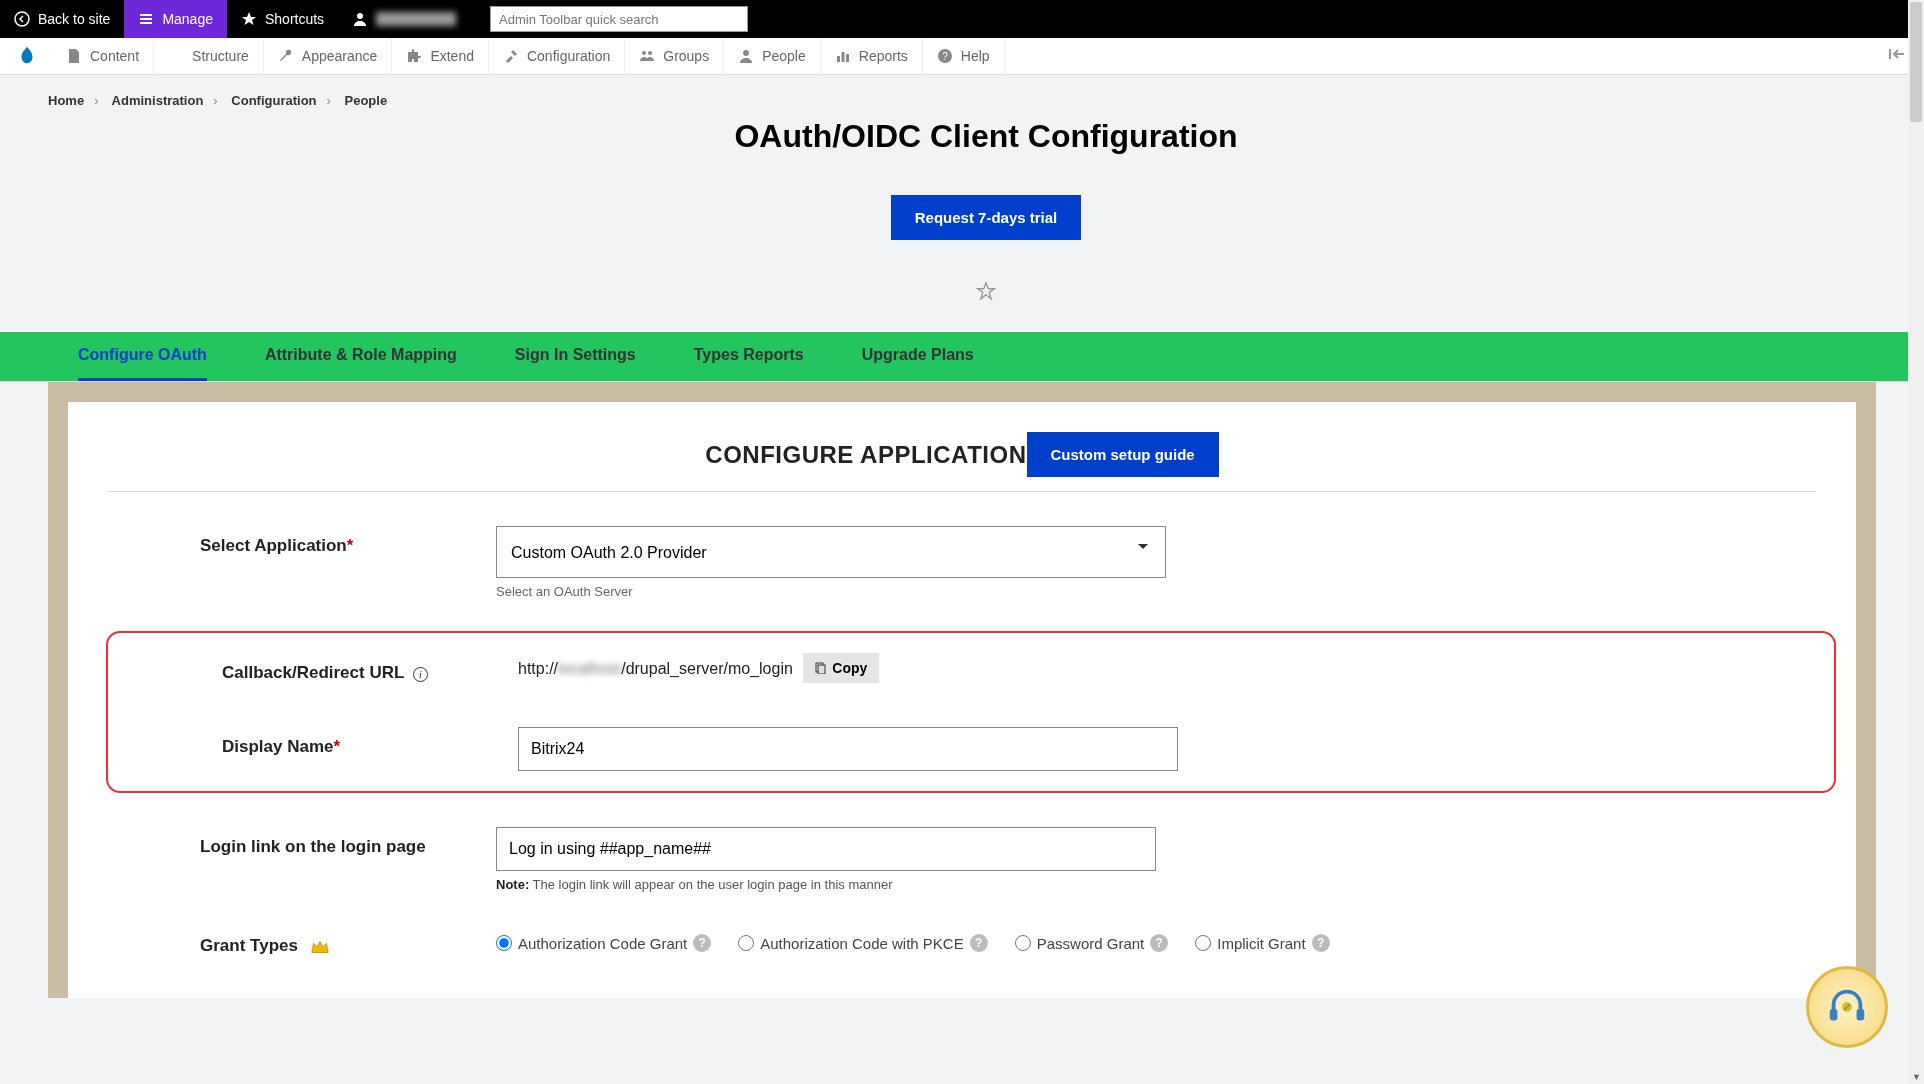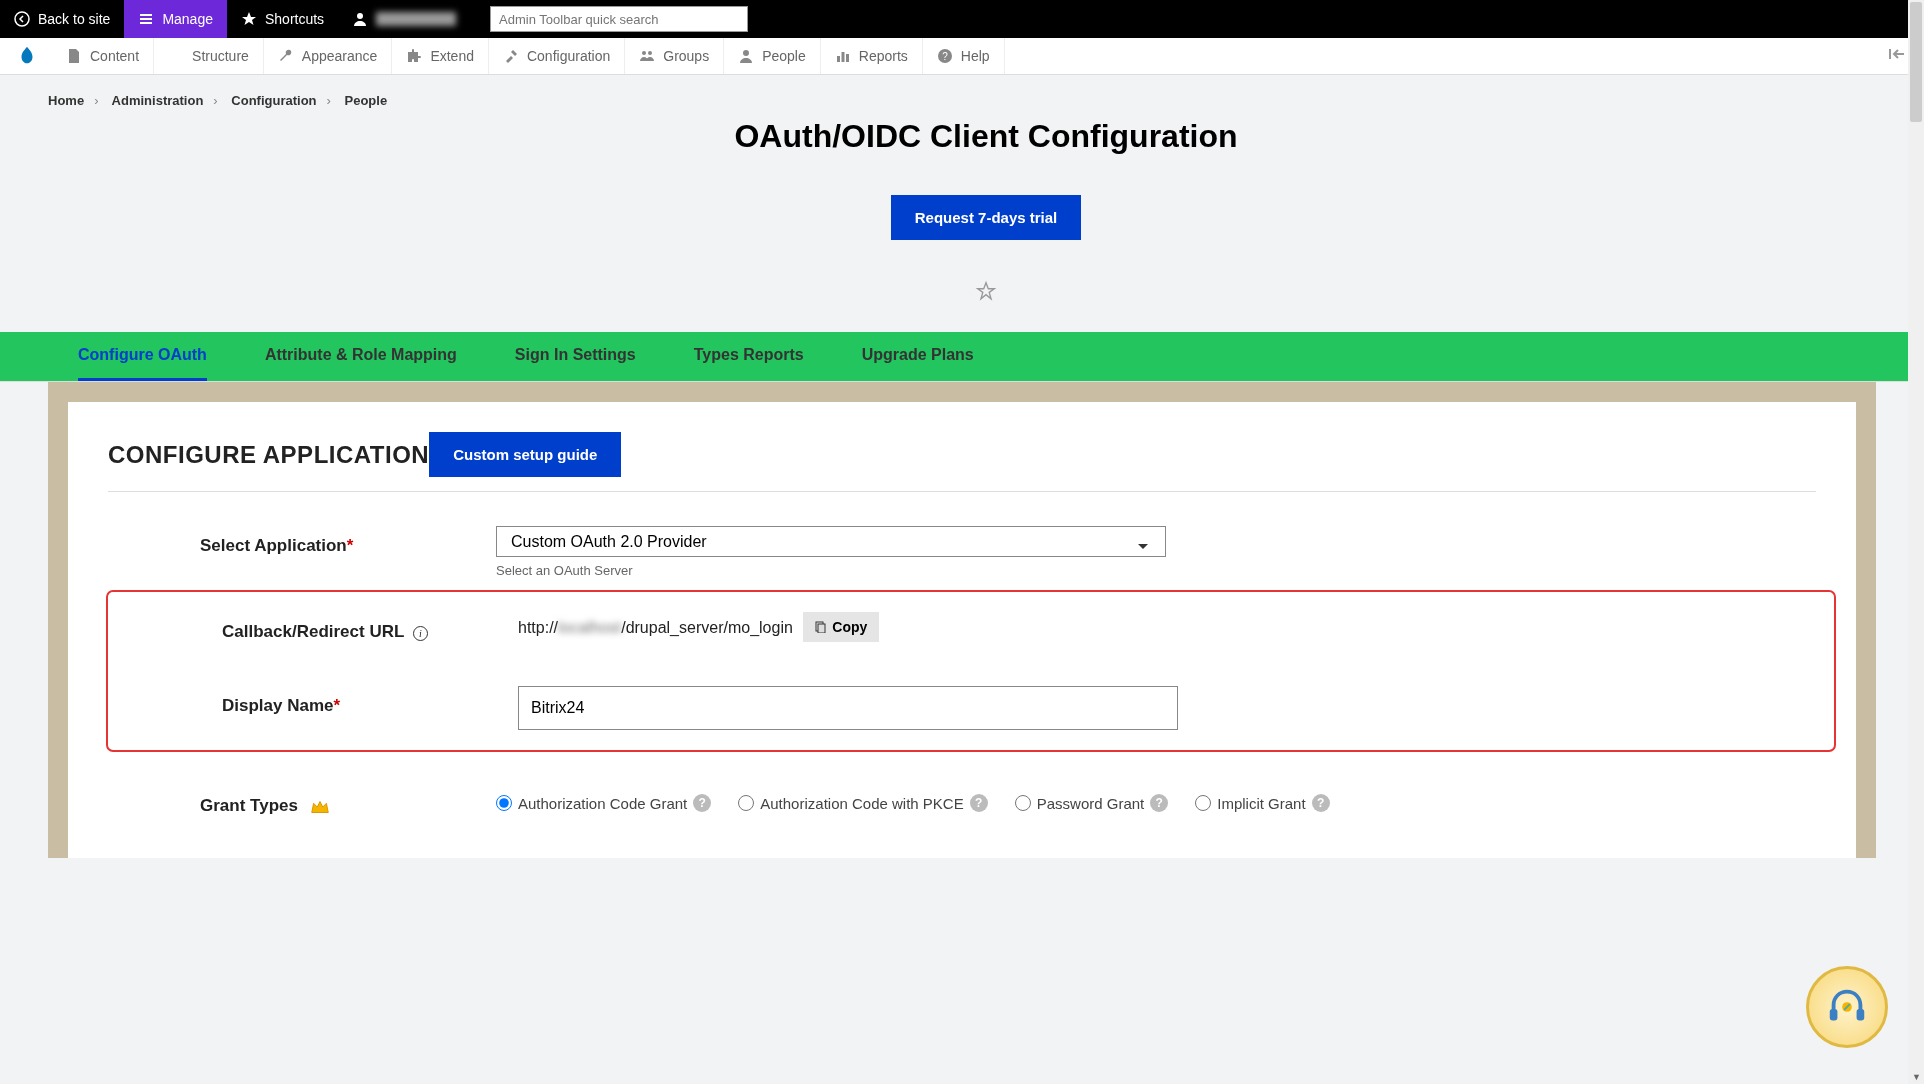--- a/index.html
+++ b/index.html
@@ -32,34 +32,34 @@
 .star-icon { width: 22px; height: 22px; color: #999; }
 
 
 .tabs { display: flex; gap: 58px; padding: 0 0 0 78px; background: #22c55e; border-bottom: 1px solid #ddd; margin-top: 10px; }
 .tab { padding: 14px 0; font-size: 16px; font-weight: 700; color: #333; cursor: pointer; }
 .tab.active { color: #003ecc; border-bottom: 3px solid #003ecc; }
 
 
 .main-wrap { margin: 0 48px; background: #c9bda3; padding: 20px 20px 0 20px; }
 .panel { background: #fff; padding: 30px 40px 40px 40px; }
-.panel-head { display: flex; justify-content: flex-start; align-items: center; border-bottom: 1px solid #ddd; padding-bottom: 14px; }
+.panel-head { display: flex; justify-content: center; align-items: center; border-bottom: 1px solid #ddd; padding-bottom: 14px; }
 .panel-head h2 { font-size: 24px; font-weight: 800; letter-spacing: 0.5px; }
 
 .form-row { display: flex; align-items: flex-start; margin-top: 34px; }
 .form-label-col { width: 388px; padding-left: 92px; font-size: 17px; font-weight: 700; padding-top: 10px; }
 .form-input-col { flex: 1; }
 .req { color: #c00; }
 
 .select-wrap { position: relative; width: 670px; }
-.select-wrap select { width: 100%; height: 31px; padding: 0 14px; font-size: 16px; border: 1px solid #888; background: #fff; appearance: none; }
+.select-wrap select { width: 100%; height: 52px; padding: 0 14px; font-size: 16px; border: 1px solid #888; background: #fff; appearance: none; }
 .select-wrap::after { content: ""; position: absolute; right: 18px; top: 18px; border: 5px solid transparent; border-top-color: #333; pointer-events: none; }
 .helper { font-size: 13px; color: #666; margin-top: 6px; }
 
-.highlight-box { border: 2px solid #e63333; border-radius: 7px; padding: 20px 0; margin-top: 12px; margin-left: -94px; margin-right: -20px; padding-left: 94px; padding-right: 20px; }
+.highlight-box { border: 2px solid #e63333; border-radius: 14px; padding: 20px 0; margin-top: 32px; margin-left: -94px; margin-right: -20px; padding-left: 94px; padding-right: 20px; }
 .highlight-box .form-row { margin-top: 0; }
 .highlight-box .form-row + .form-row { margin-top: 44px; }
 .highlight-box .form-label-col { padding-left: 20px; width: 316px; }
 
 .url-text { font-size: 16px; color: #222; }
 .url-blur { filter: blur(3px); color:#777; }
 .copy-btn { background: #e5e5e5; border: none; padding: 7px 12px; margin-left: 6px; font-size: 14px; font-weight: 600; cursor: pointer; display: inline-flex; align-items: center; gap: 5px; }
 .copy-btn svg { width: 12px; height: 12px; }
 
 .text-input { width: 660px; height: 44px; padding: 0 12px; font-size: 16px; border: 1px solid #888; }
@@ -258,20 +258,29 @@
         <div class="form-label-col">
           <span>Display Name</span><span class="req">*</span>
         </div>
         <div class="form-input-col">
           <input class="text-input" type="text" value="Bitrix24" style="">
         </div>
       </div>
     </div>
     </div>
 
+    <div class="form-row">
+      <div class="form-label-col">
+        <span>Login link on the login page</span>
+      </div>
+      <div class="form-input-col">
+        <input class="text-input" type="text" value="Log in using ##app_name##" style="">
+        <div class="note-text"><b>Note:</b><span> The login link will appear on the user login page in this manner</span></div>
+      </div>
+    </div>
 
     <div class="form-row">
       <div class="form-label-col">
         <span>Grant Types</span>
         <svg class="crown-icon" viewBox="0 0 24 24">
             <path d="M3 18h18l-2-10-4 4-3-6-3 6-4-4z" fill="#f5b400" stroke="#d49400"></path>
           </svg>
       </div>
       <div class="form-input-col">
         <div class="radio-row">

